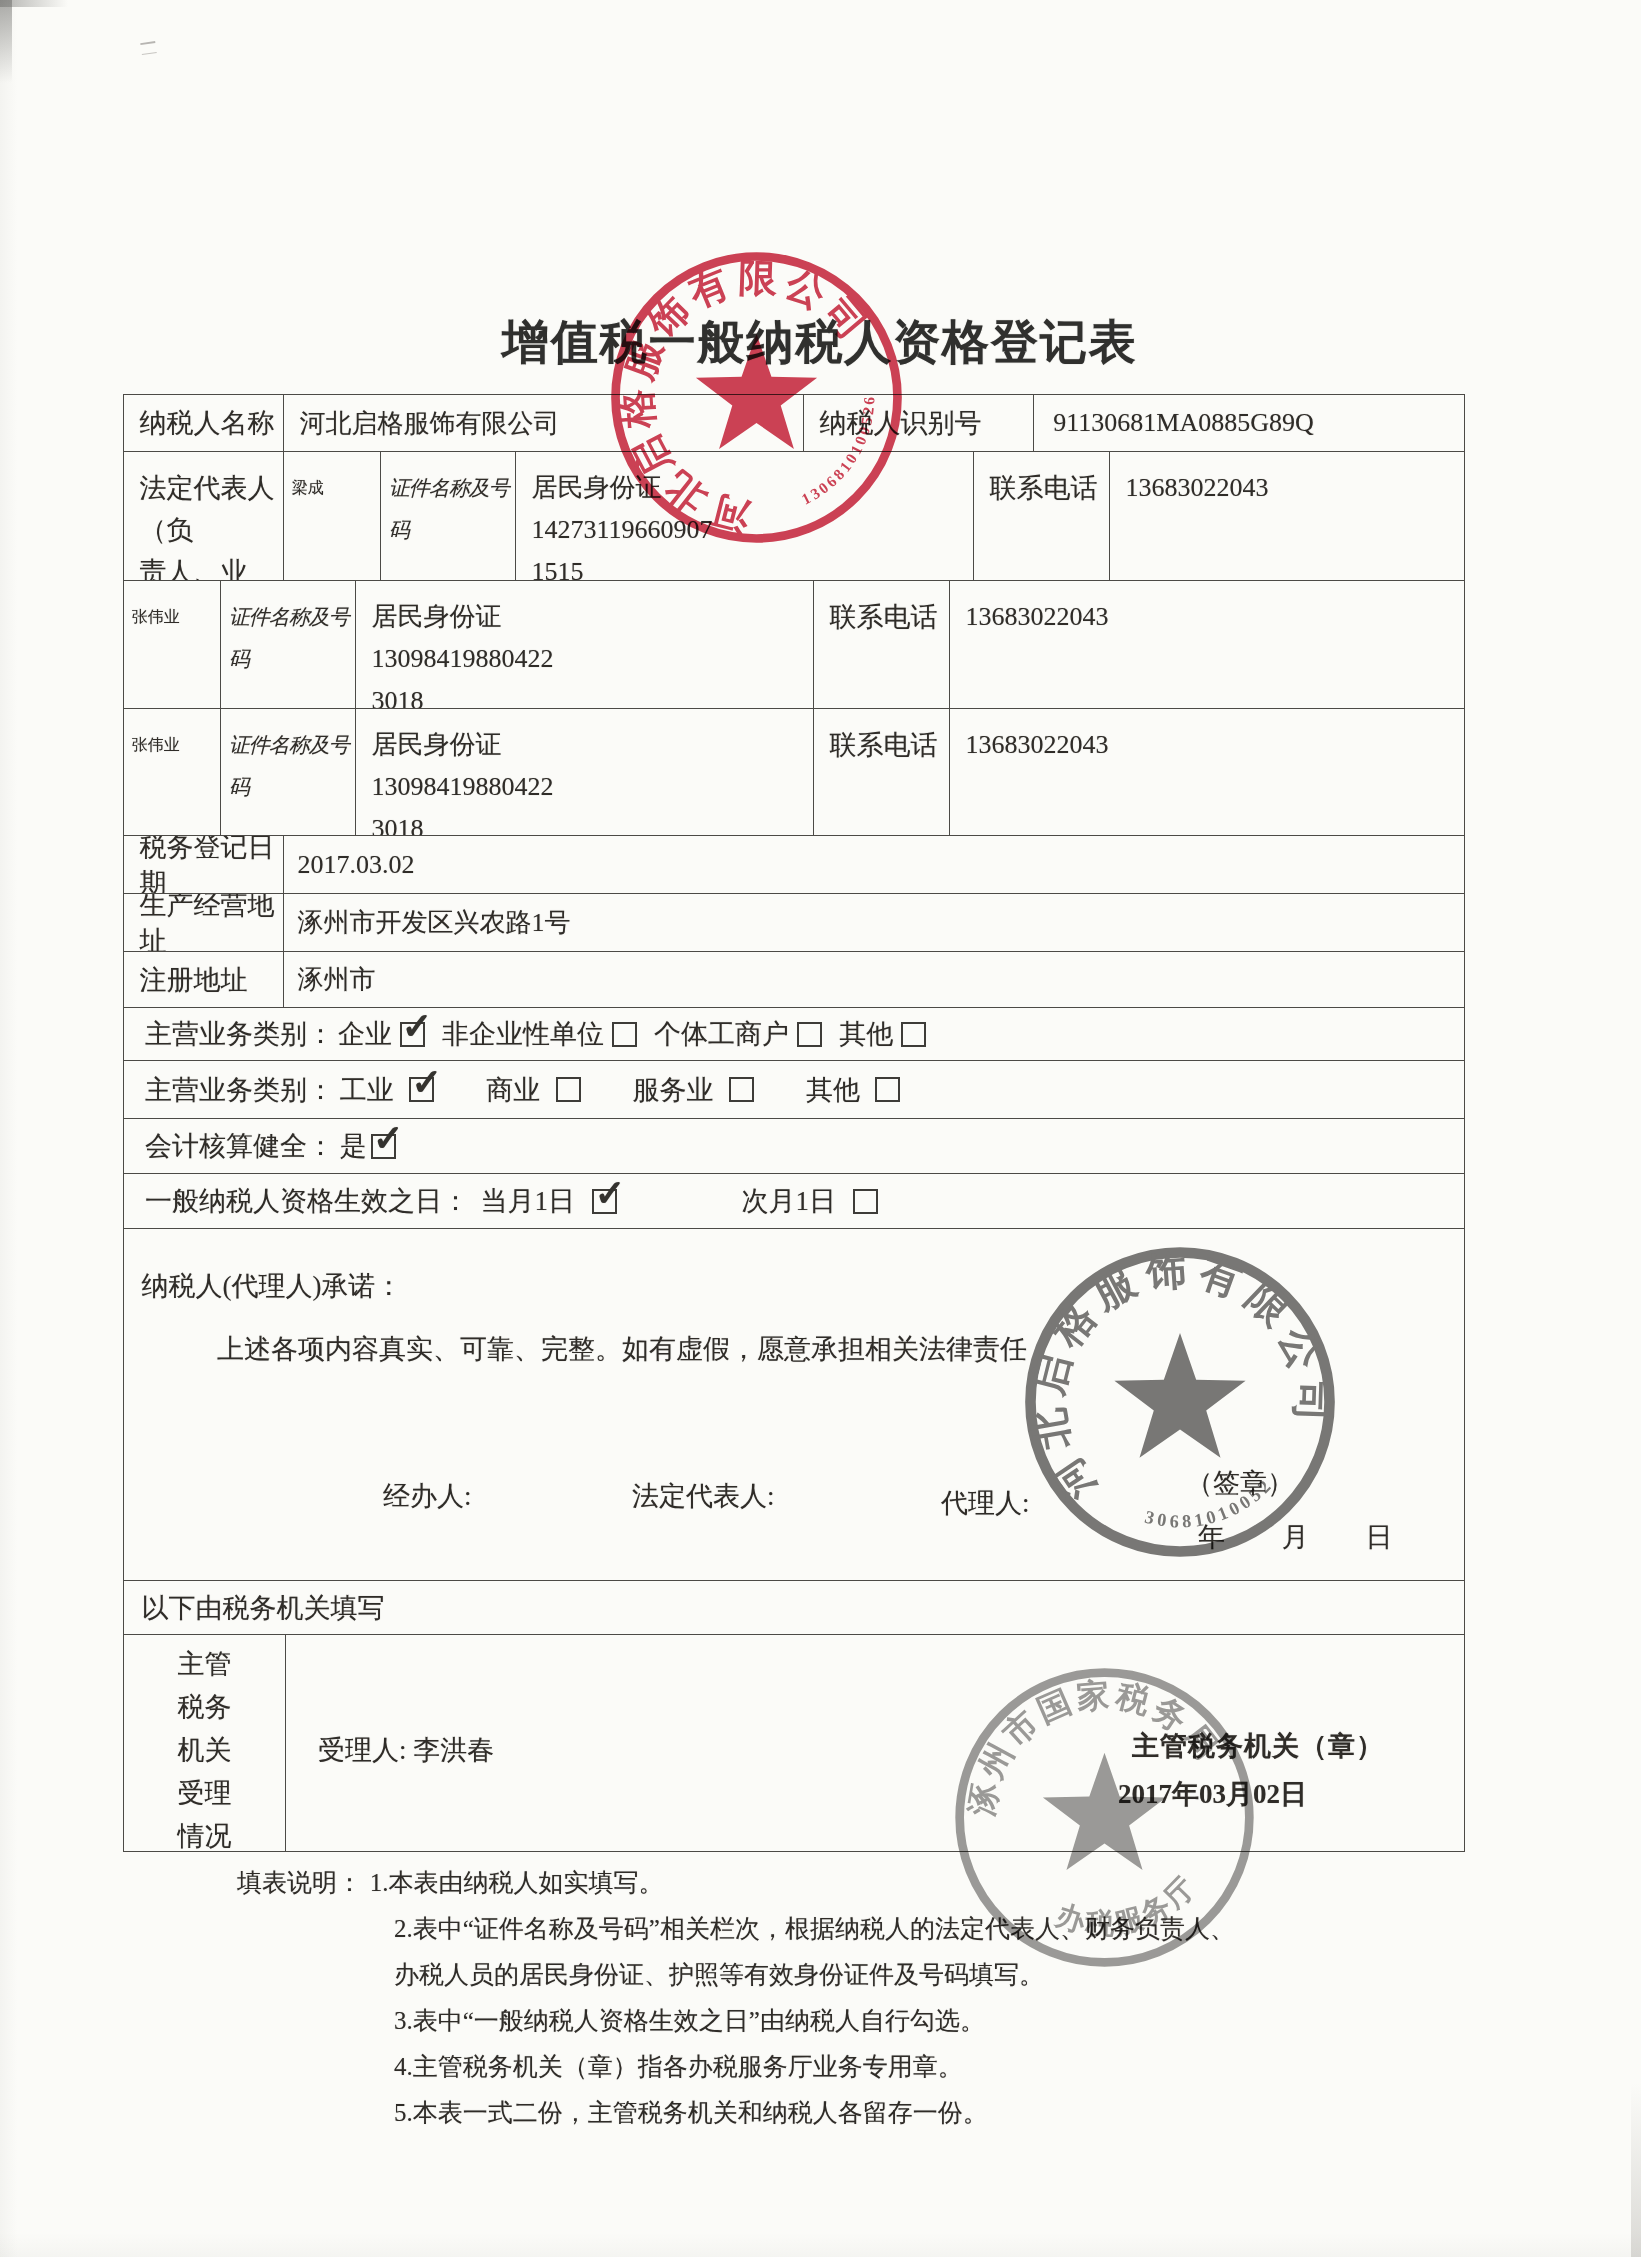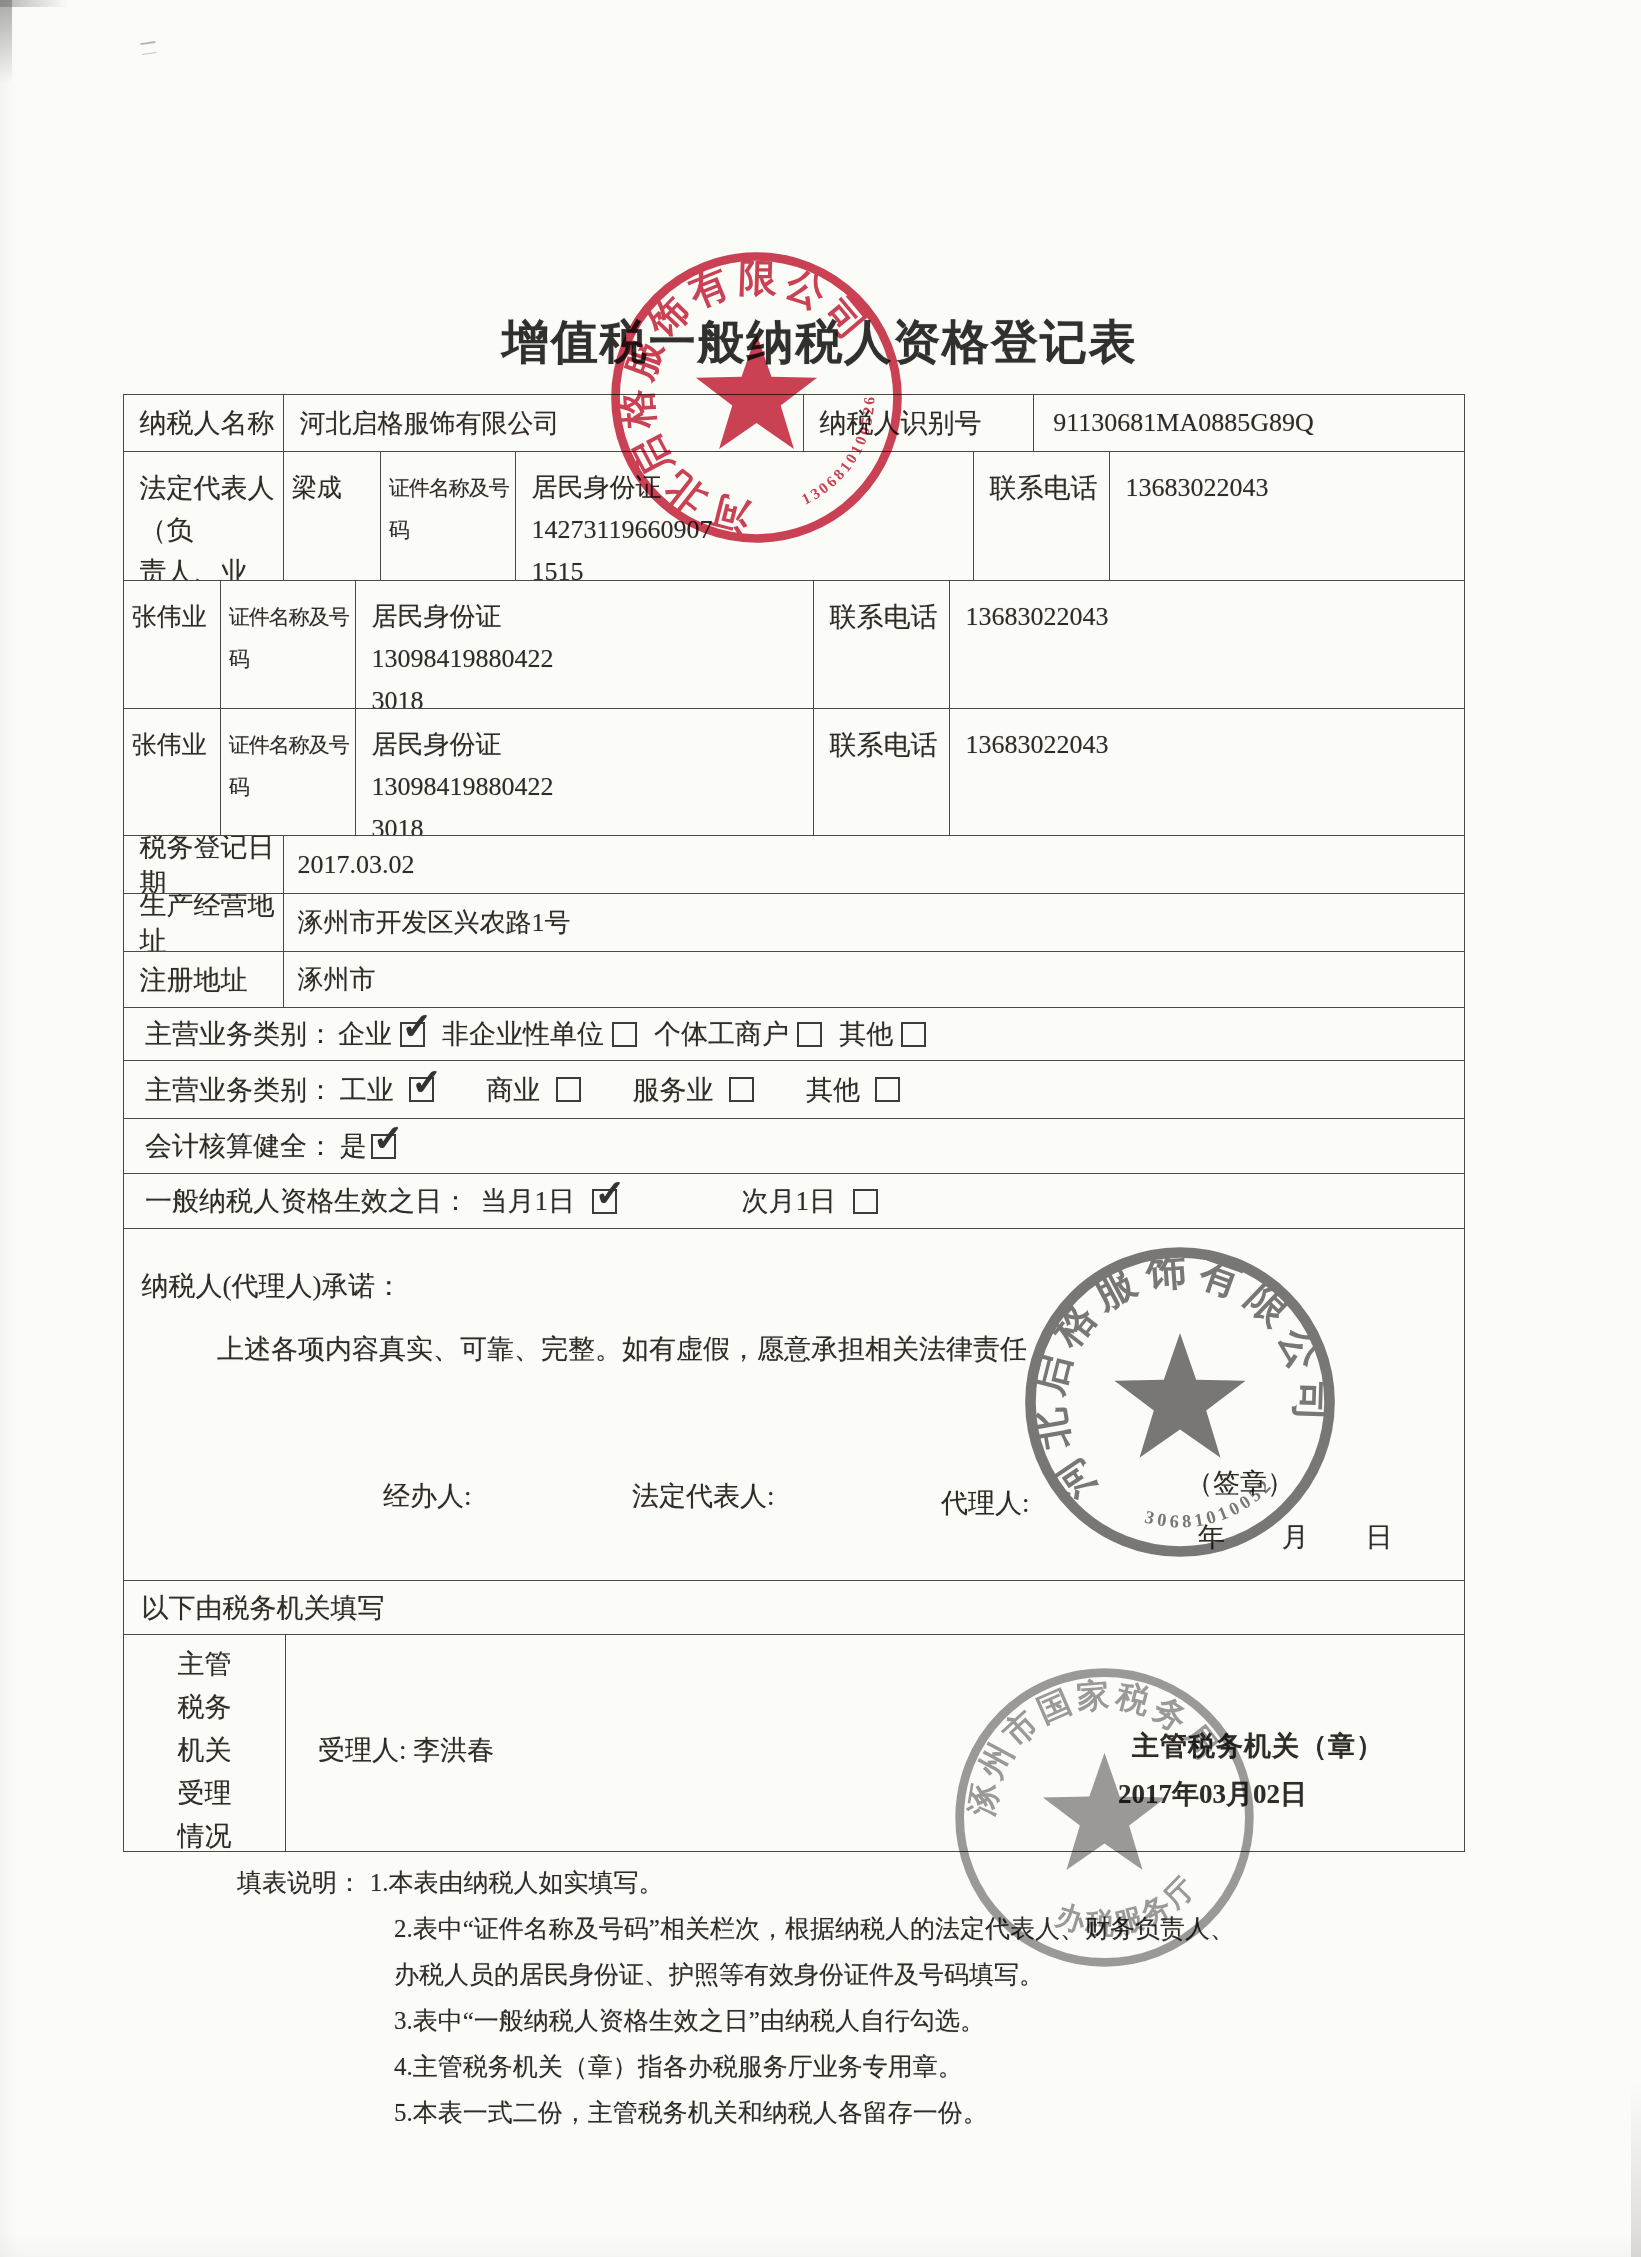--- a/index.html
+++ b/index.html
@@ -29,22 +29,22 @@
   }
   .trow { display:flex; border-top:1.9px solid #4c4a46; }
   .trow:first-child { border-top:none; }
   .cell { border-right:1.9px solid #4c4a46; overflow:hidden; }
   .cell:last-child { border-right:none; }
   .vmid { display:flex; align-items:center; padding-left:15.4px; }
   .tall { padding:15.4px 5.8px 0 15.4px; line-height:42px; }
   .val { font-size:26px; }
   
   .r1 .c1 { width:160px; } .r1 .c2 { width:520px; } .r1 .c3 { width:230px; } .r1 .c4 { flex:1; }
-  .pr .c1 { width:160px; } .pr .c2 { width:97px; padding-left:7.7px; font-size:25px; }
-  .pr .c3 { width:135px; padding-left:7.7px; font-size:21px; letter-spacing:-1px; }
+  .pr .c1 { width:160px; } .pr .c2 { width:97px; padding-left:7.7px; font-size:16px; }
+  .pr .c3 { width:135px; padding-left:7.7px; font-size:21px; letter-spacing:-1px;font-style:italic; }
   .pr .c4 { width:458px; } .pr .c5 { width:136px; } .pr .c6 { flex:1; }
   .ir .c1 { width:160px; } .ir .c2 { flex:1; padding-left:13.5px; }
   .single { flex:1; padding-left:21px; }
   
   .cbrow .single { display:flex; align-items:center; }
   .opt { display:inline-flex; align-items:center; }
   .cbox { display:inline-block; width:25px; height:25px; border:2.9px solid #3e3c38; margin-left:7.7px; position:relative; }
   .cmark { position:absolute; left:0px; top:-15.4px; font-size:37px; font-weight:bold; color:#34322e; line-height:1; }
   .r8 .opt { margin-left:17.4px; }
   .r9 .opt { margin-left:52px; } .r9 .cbox { margin-left:15.4px; }

